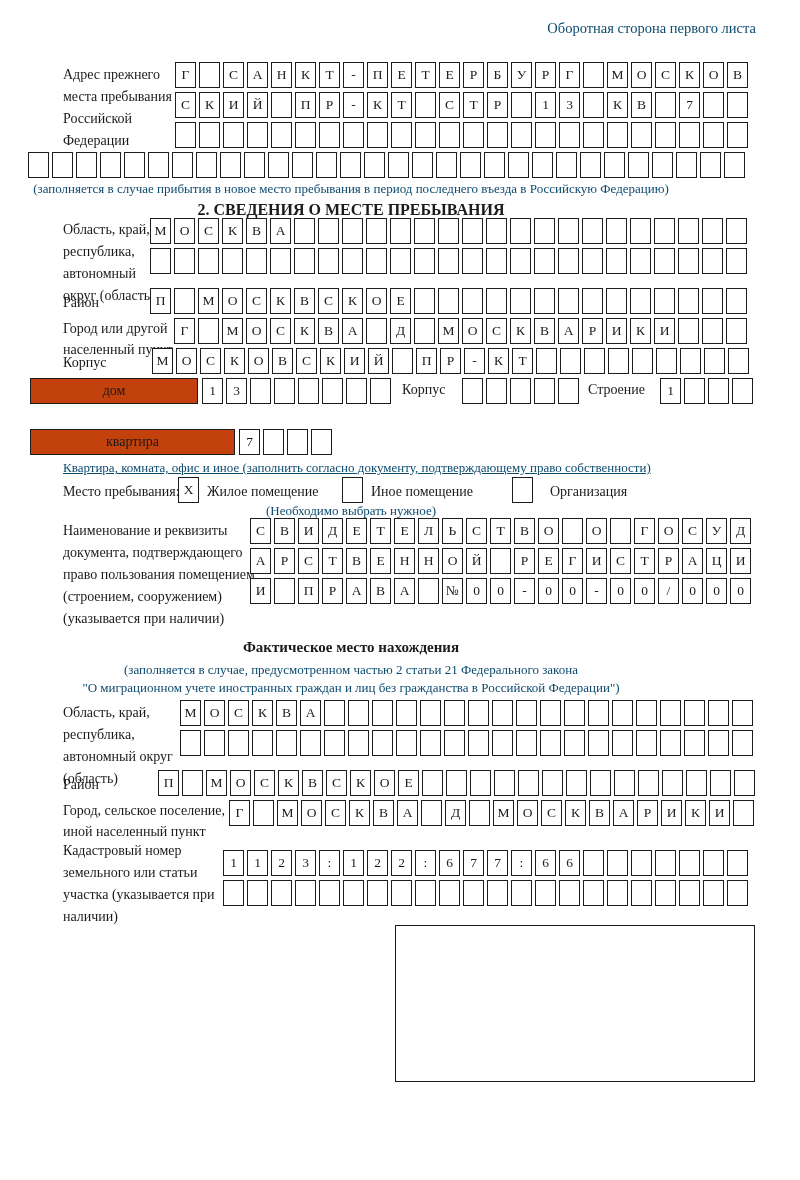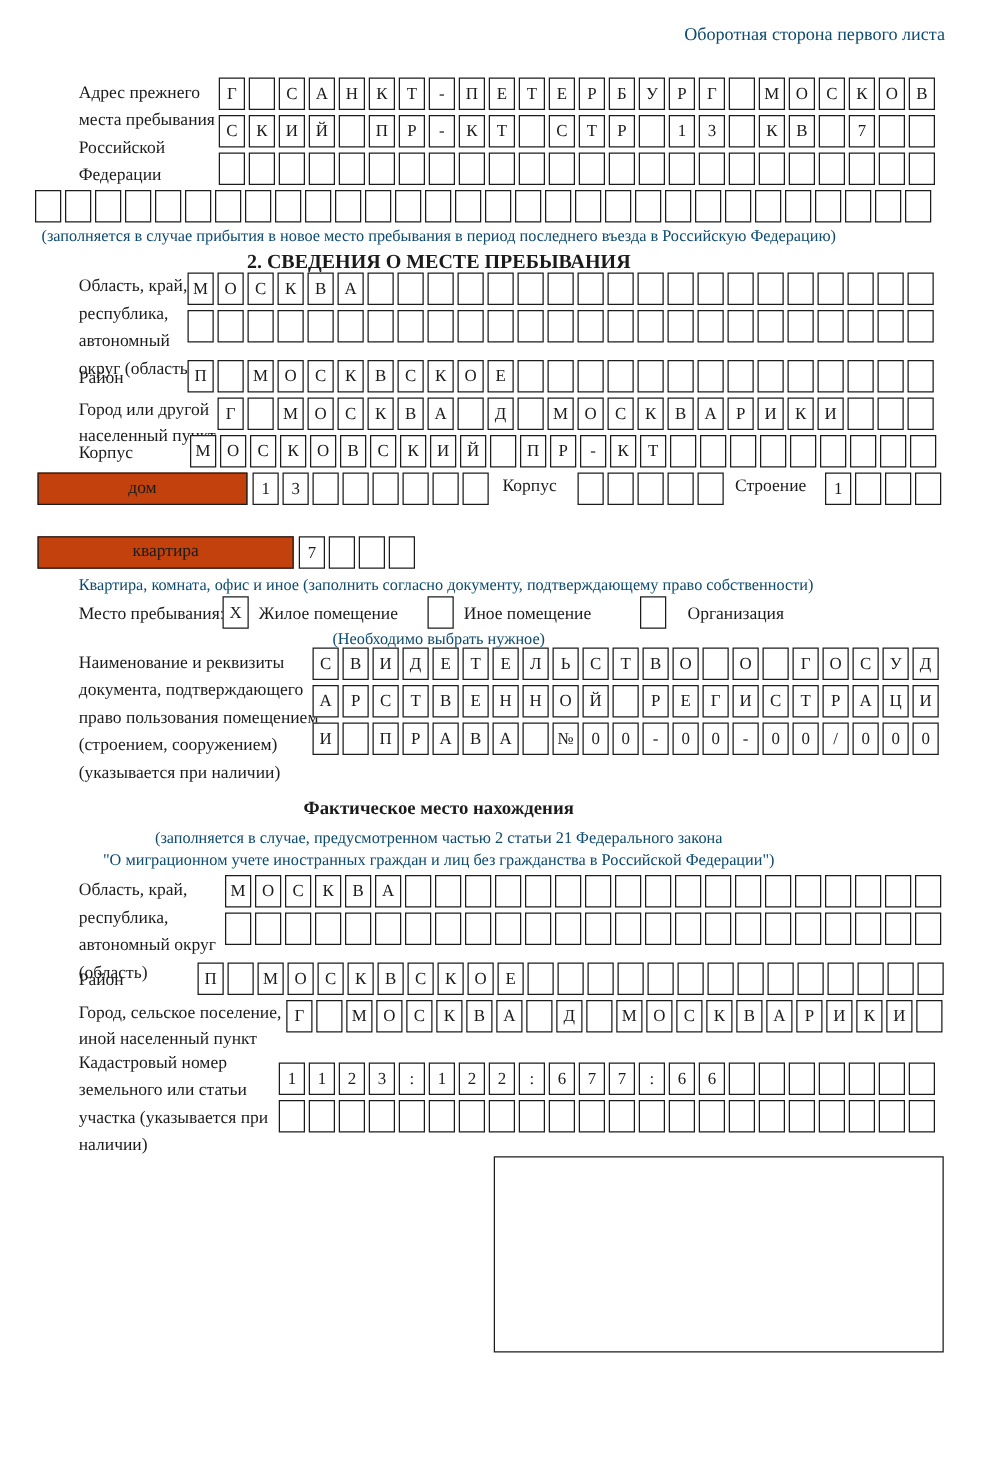--- a/index.html
+++ b/index.html
@@ -314,21 +314,21 @@
 
   <div class="widebox" style="left:30px;top:429px;width:205px;">
     <span>квартира</span>
   </div>
   <div class="boxrow" style="left:239px;top:429px;">
       <div class="cell">7</div>
       <div class="cell"></div>
       <div class="cell"></div>
       <div class="cell"></div>
     </div>
-  <div class="abs cap" style="left:63px;top:460px;">Квартира, комната, офис и иное (заполнить согласно документу, подтверждающему право собственности)</div>
+  <div class="abs cap" style="left:63px;top:460px;text-decoration:underline;">Квартира, комната, офис и иное (заполнить согласно документу, подтверждающему право собственности)</div>
 
   <div class="abs lbl" style="left:63px;top:481px;">Место пребывания:</div>
   <div class="cell abs" style="left:178px;top:477px;">X</div>
   <div class="abs lbl" style="left:207px;top:481px;">Жилое помещение</div>
   <div class="cell abs" style="left:342px;top:477px;"></div>
   <div class="abs lbl" style="left:371px;top:481px;">Иное помещение</div>
   <div class="cell abs" style="left:512px;top:477px;"></div>
   <div class="abs lbl" style="left:550px;top:481px;">Организация</div>
   <div class="abs lbl" style="left:63px;top:520px;width:192px;">Наименование и реквизиты документа, подтверждающего право пользования помещением (строением, сооружением) (указывается при наличии)</div>
 

